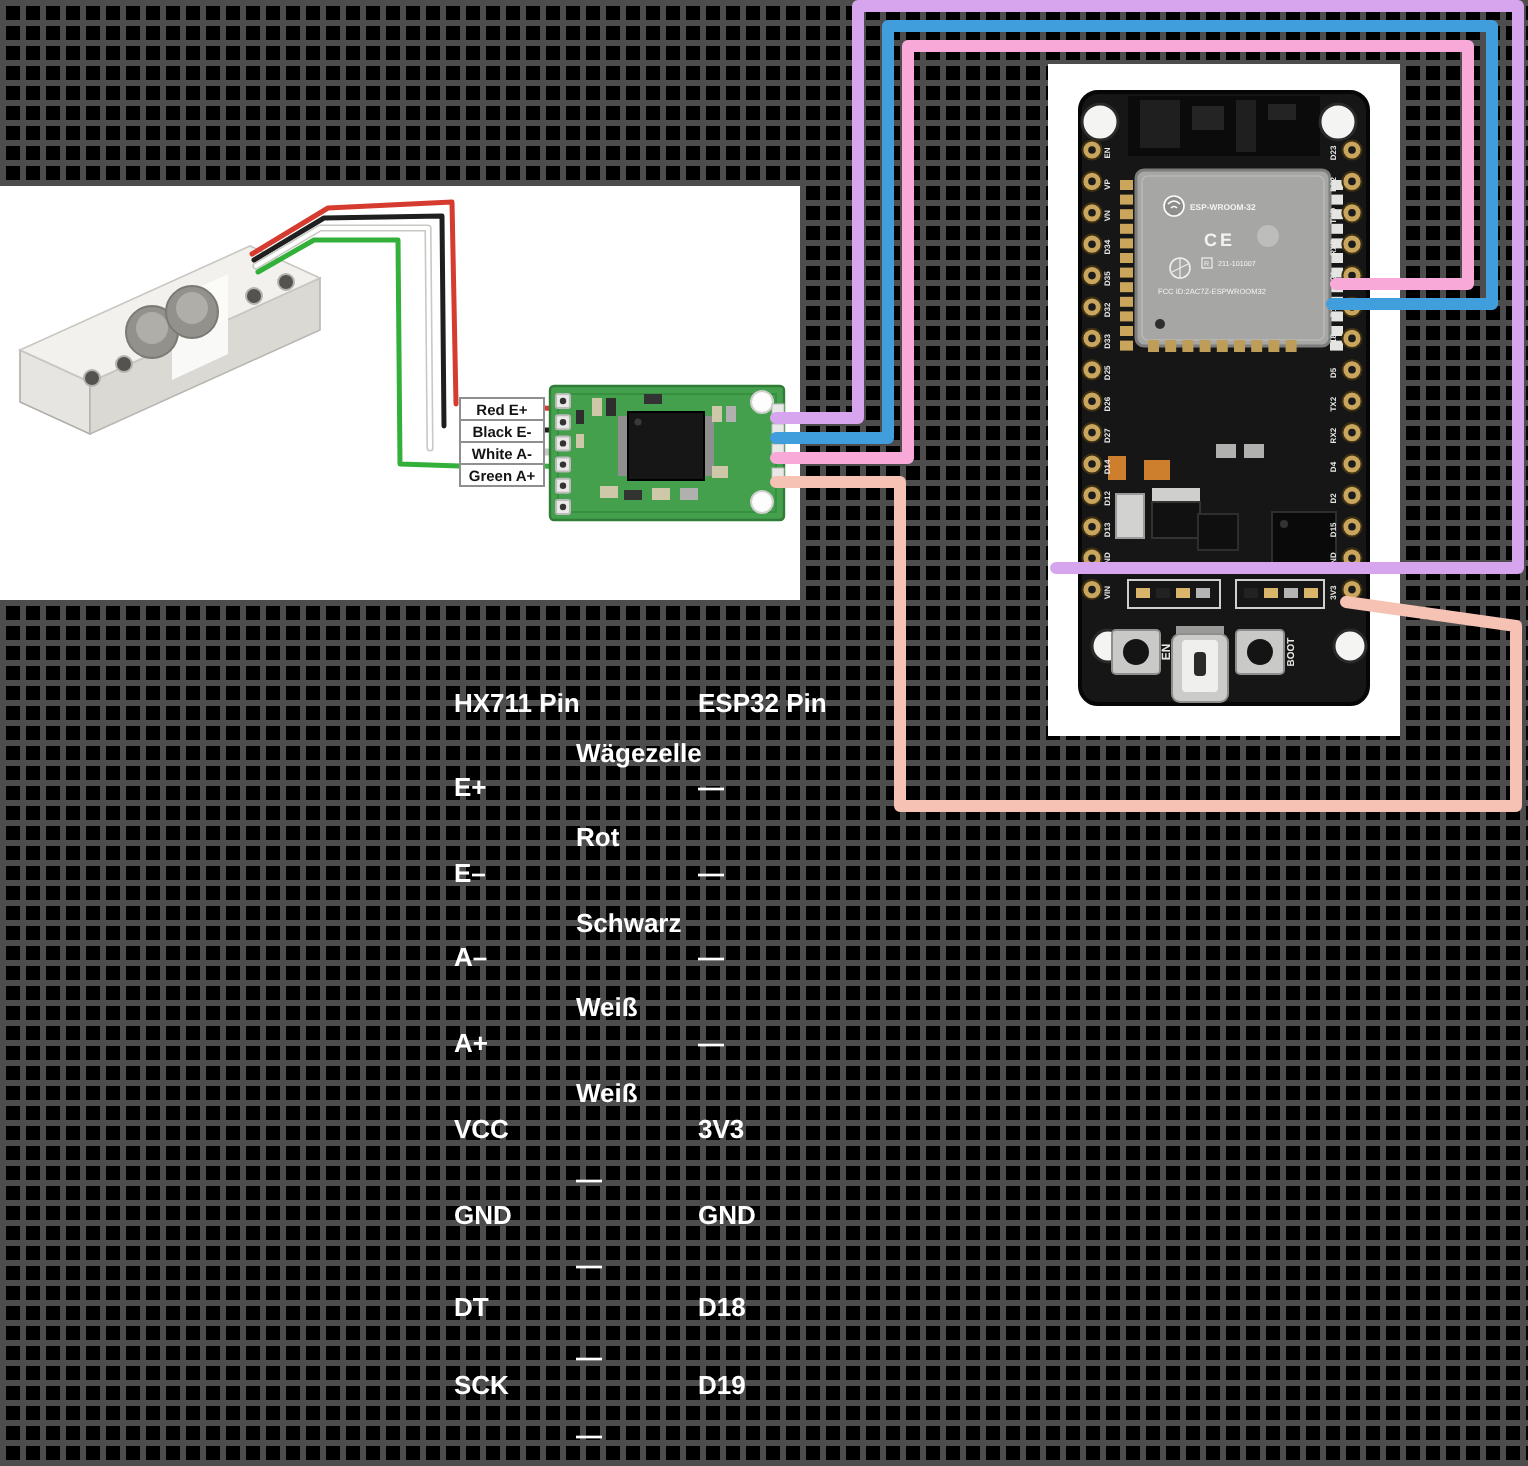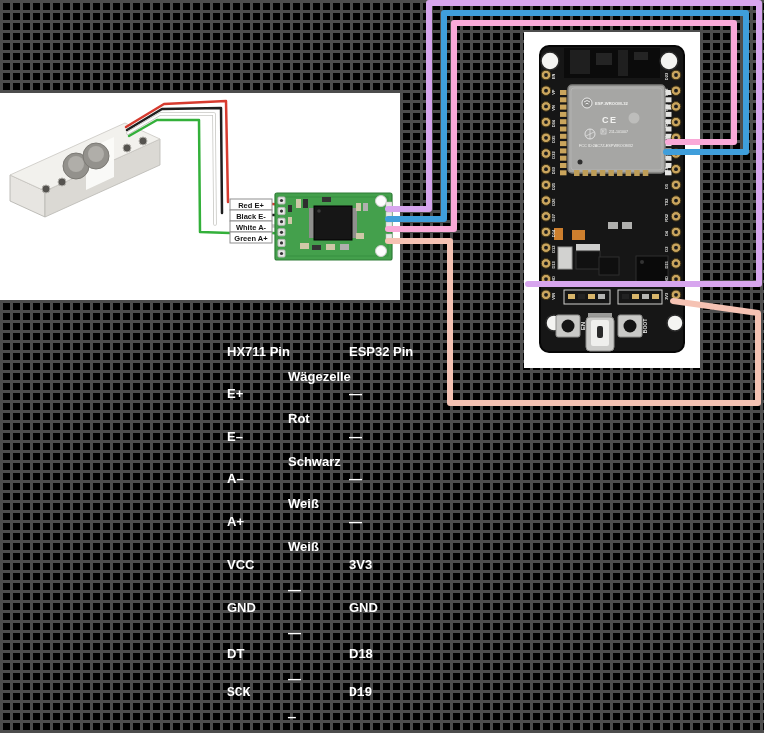--- a/index.html
+++ b/index.html
@@ -62,21 +62,21 @@
       <div class="trow" style="top: 255.5px;">
         <span class="tcell c0">GND</span>
         <span class="tcell c1">—</span>
         <span class="tcell c2">GND</span>
       </div>
       <div class="trow" style="top: 302px;">
         <span class="tcell c0">DT</span>
         <span class="tcell c1">—</span>
         <span class="tcell c2">D18</span>
       </div>
-      <div class="trow" style="top: 340.9px; font-family: Liberation Mono, monospace;">
+      <div class="trow" style="top: 340.9px;">
         <span class="tcell c0">SCK</span>
         <span class="tcell c1">—</span>
         <span class="tcell c2">D19</span>
       </div>
     </div>
 
   <div class="photo" style="left:0;top:93px;width:400px;height:207px;text-align:center;">
     <svg width="400" height="207" viewBox="0 0 400 207">
 
       <g>

